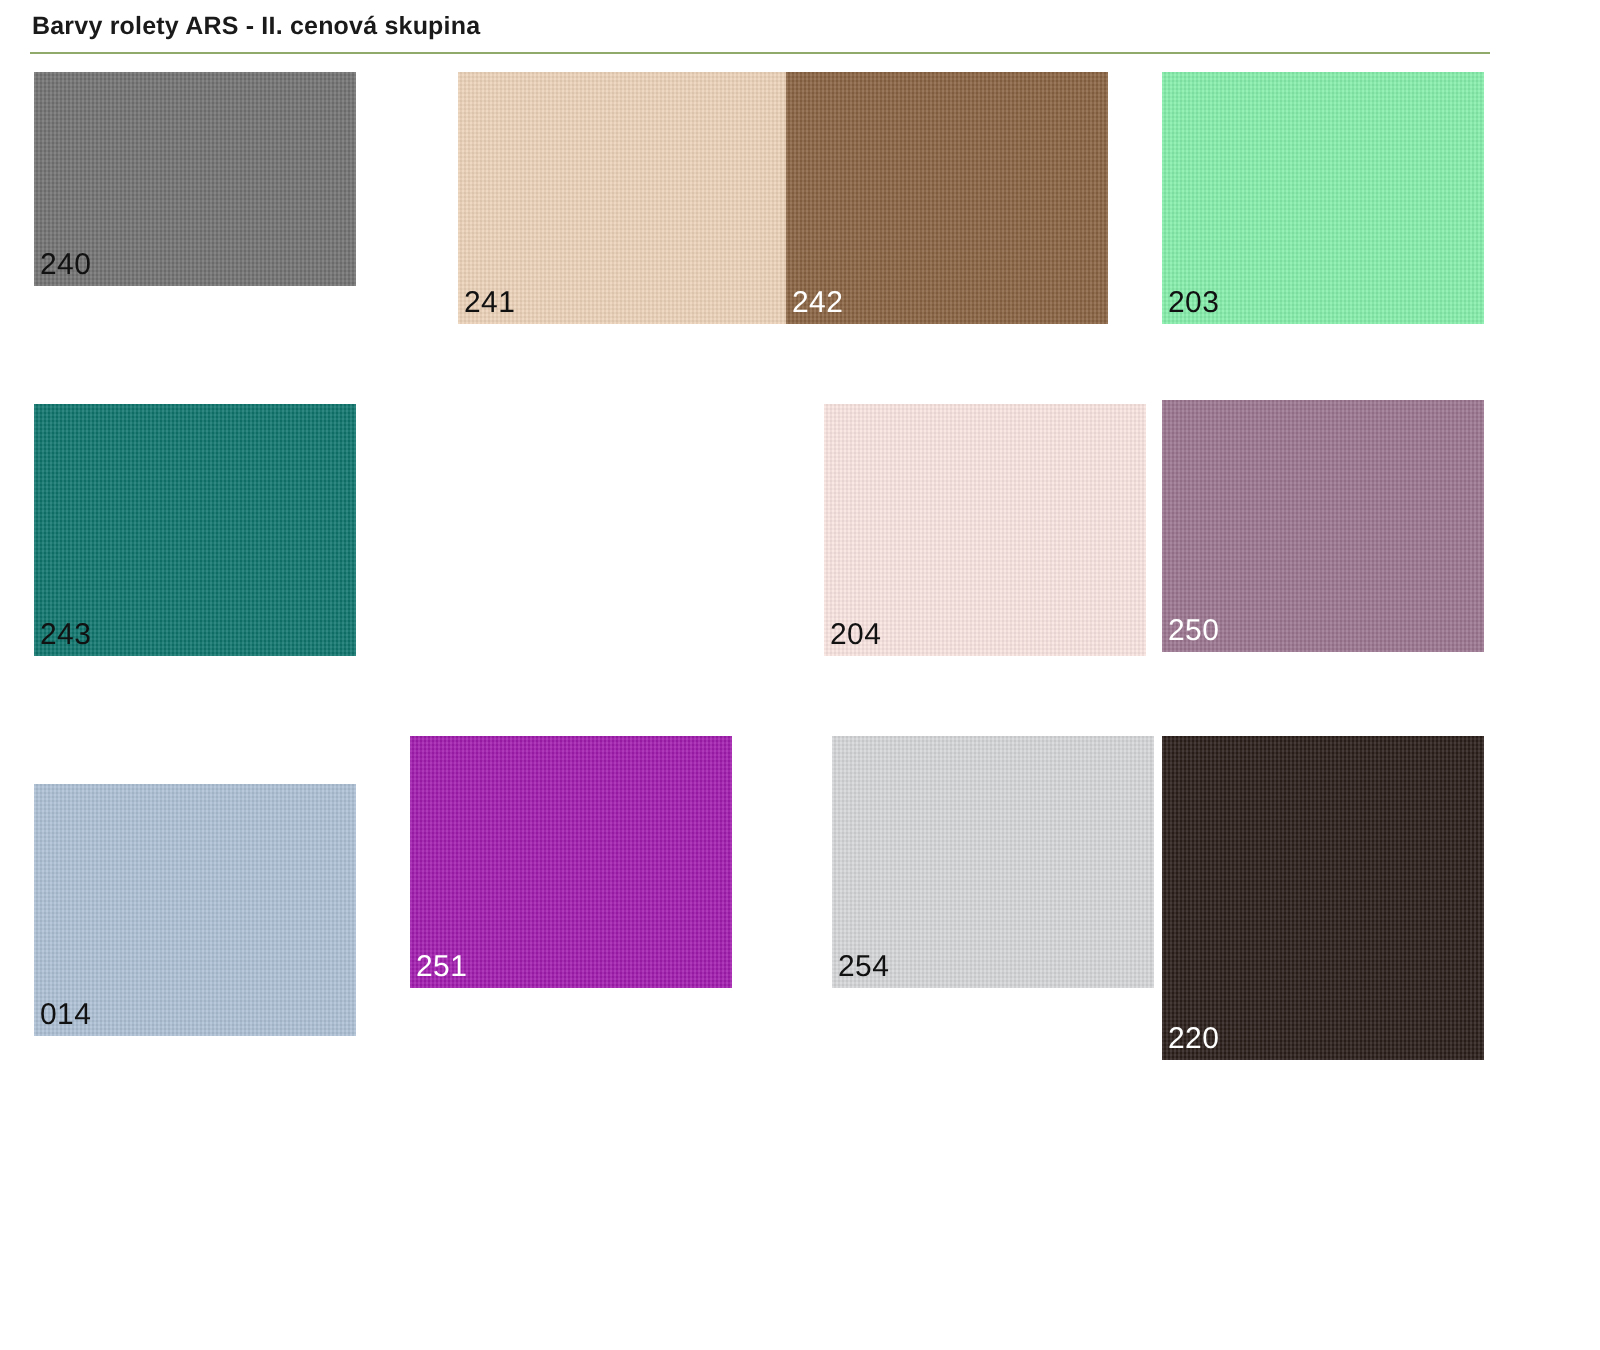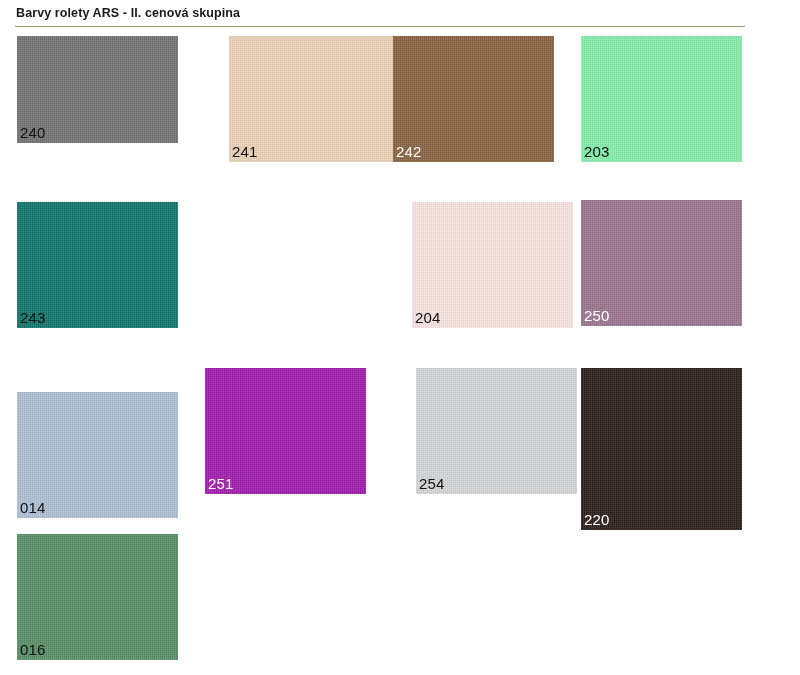--- a/index.html
+++ b/index.html
@@ -136,18 +136,15 @@
       </div>
       <div class="swatch" style="left: 188px; top: 332px; background-color: #a21caf; width: 161px; height: 126px;">
         <span class="swatch-label light">251</span>
       </div>
       <div class="swatch" style="left: 376px; top: 332px; background-color: rgb(214, 215, 217); width: 161px; height: 126px; margin-left: 23px;">
         <span class="swatch-label dark">254</span>
       </div>
       <div class="swatch" style="left: 564px; top: 332px; background-color: rgb(42, 30, 25); width: 161px; height: 162px;">
         <span class="swatch-label light">220</span>
       </div>
-      <div class="swatch" style="left: 0px; top: 498px; background-color: rgb(90, 143, 104); width: 161px; height: 126px;">
-        <span class="swatch-label dark">016</span>
-      </div>
     </div>
 
 </div>
 
 </body></html>

